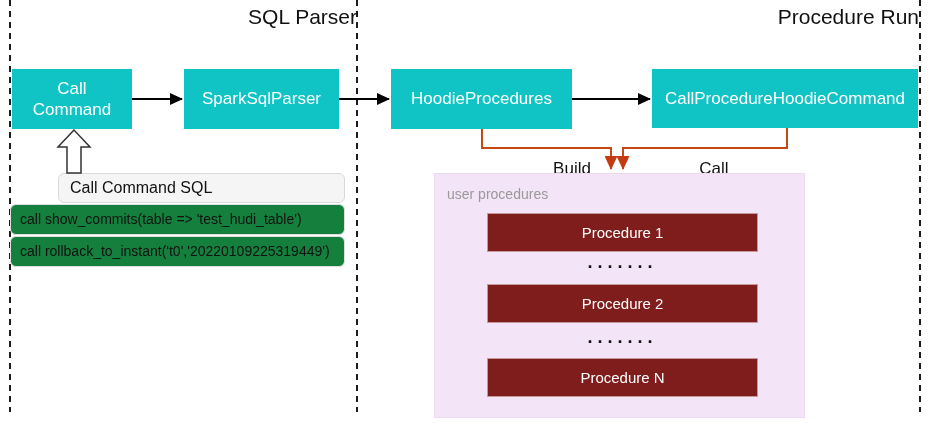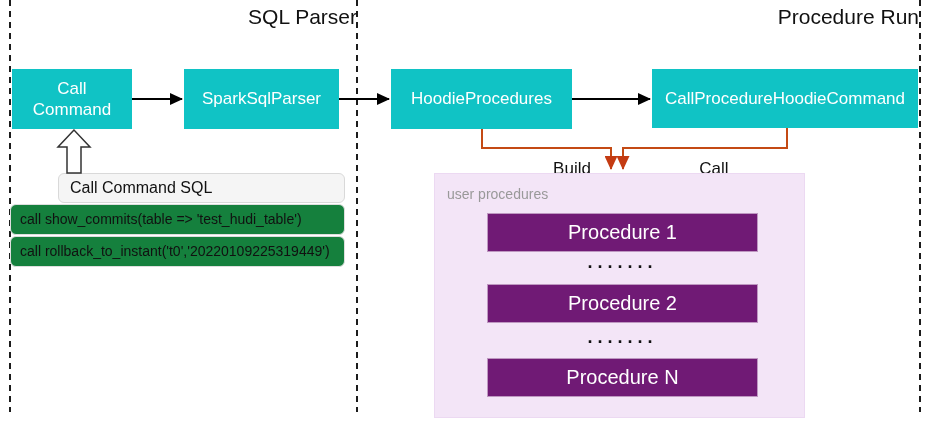--- a/index.html
+++ b/index.html
@@ -32,23 +32,23 @@
     font-size:14px;color:#111;padding:6px 9px;height:17px;line-height:17px;margin-top:1px;
   }
   .purple-panel{
     position:absolute;left:434px;top:173px;width:371px;height:245px;
     background:#f3e5f7;border:1px solid #ecd9f2;box-sizing:border-box;
   }
   .purple-label{
     position:absolute;left:12px;top:12px;font-size:14px;color:#999999;
   }
   .proc{
-    position:absolute;left:52px;width:271px;height:39px;background:#701a75;
+    position:absolute;left:52px;width:271px;height:39px;background:#7f1d1d;
     border:1px solid rgba(255,255,255,0.55);box-sizing:border-box;
-    color:#ffffff;font-size:20px;display:flex;align-items:center;justify-content:center;
+    color:#ffffff;font-size:15px;display:flex;align-items:center;justify-content:center;
   }
   .dots{
     position:absolute;left:52px;width:271px;height:18px;text-align:center;
     font-size:18px;font-weight:bold;letter-spacing:4px;color:#111;line-height:18px;
   }
   #overlay{position:absolute;left:0;top:0;pointer-events:none;}
 </style>
 </head>
 <body>
 

